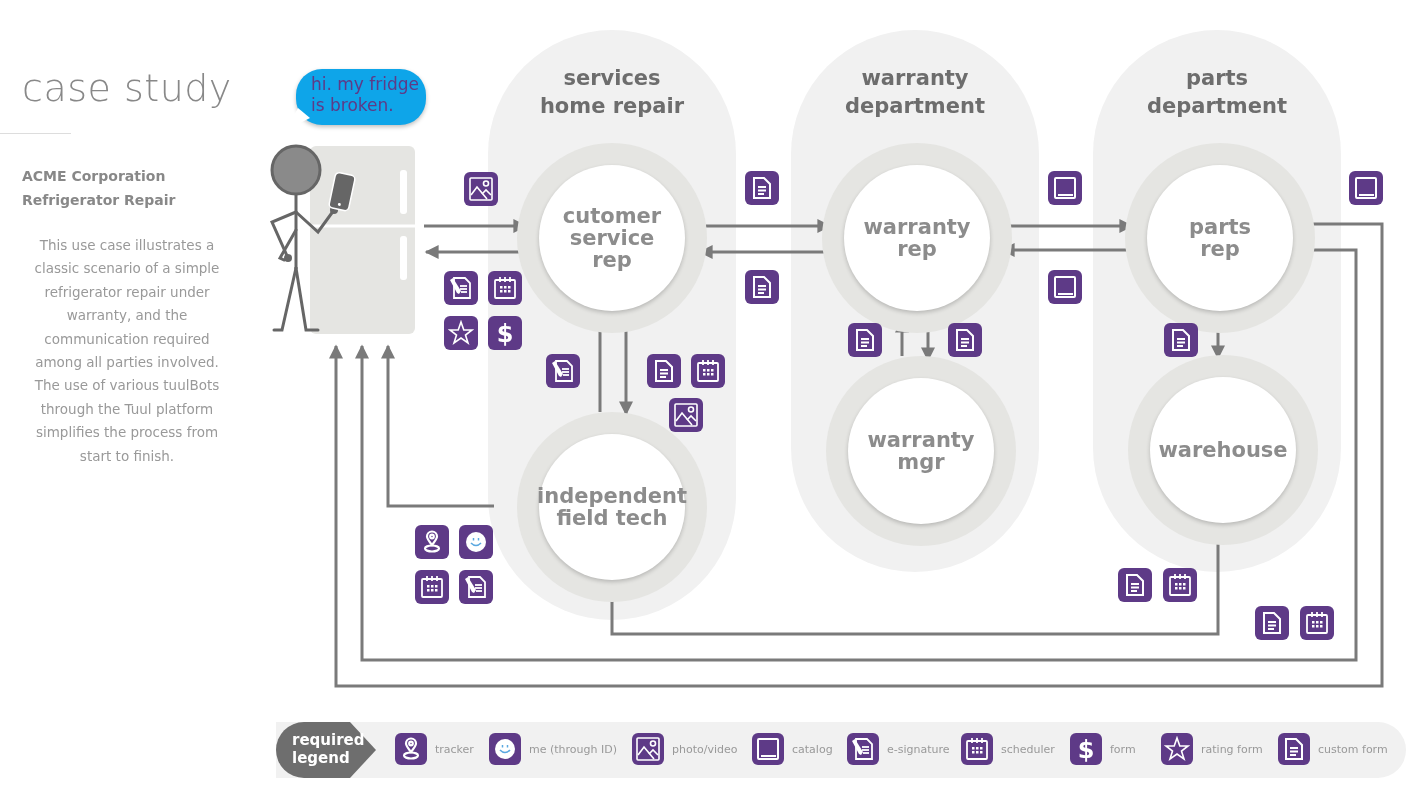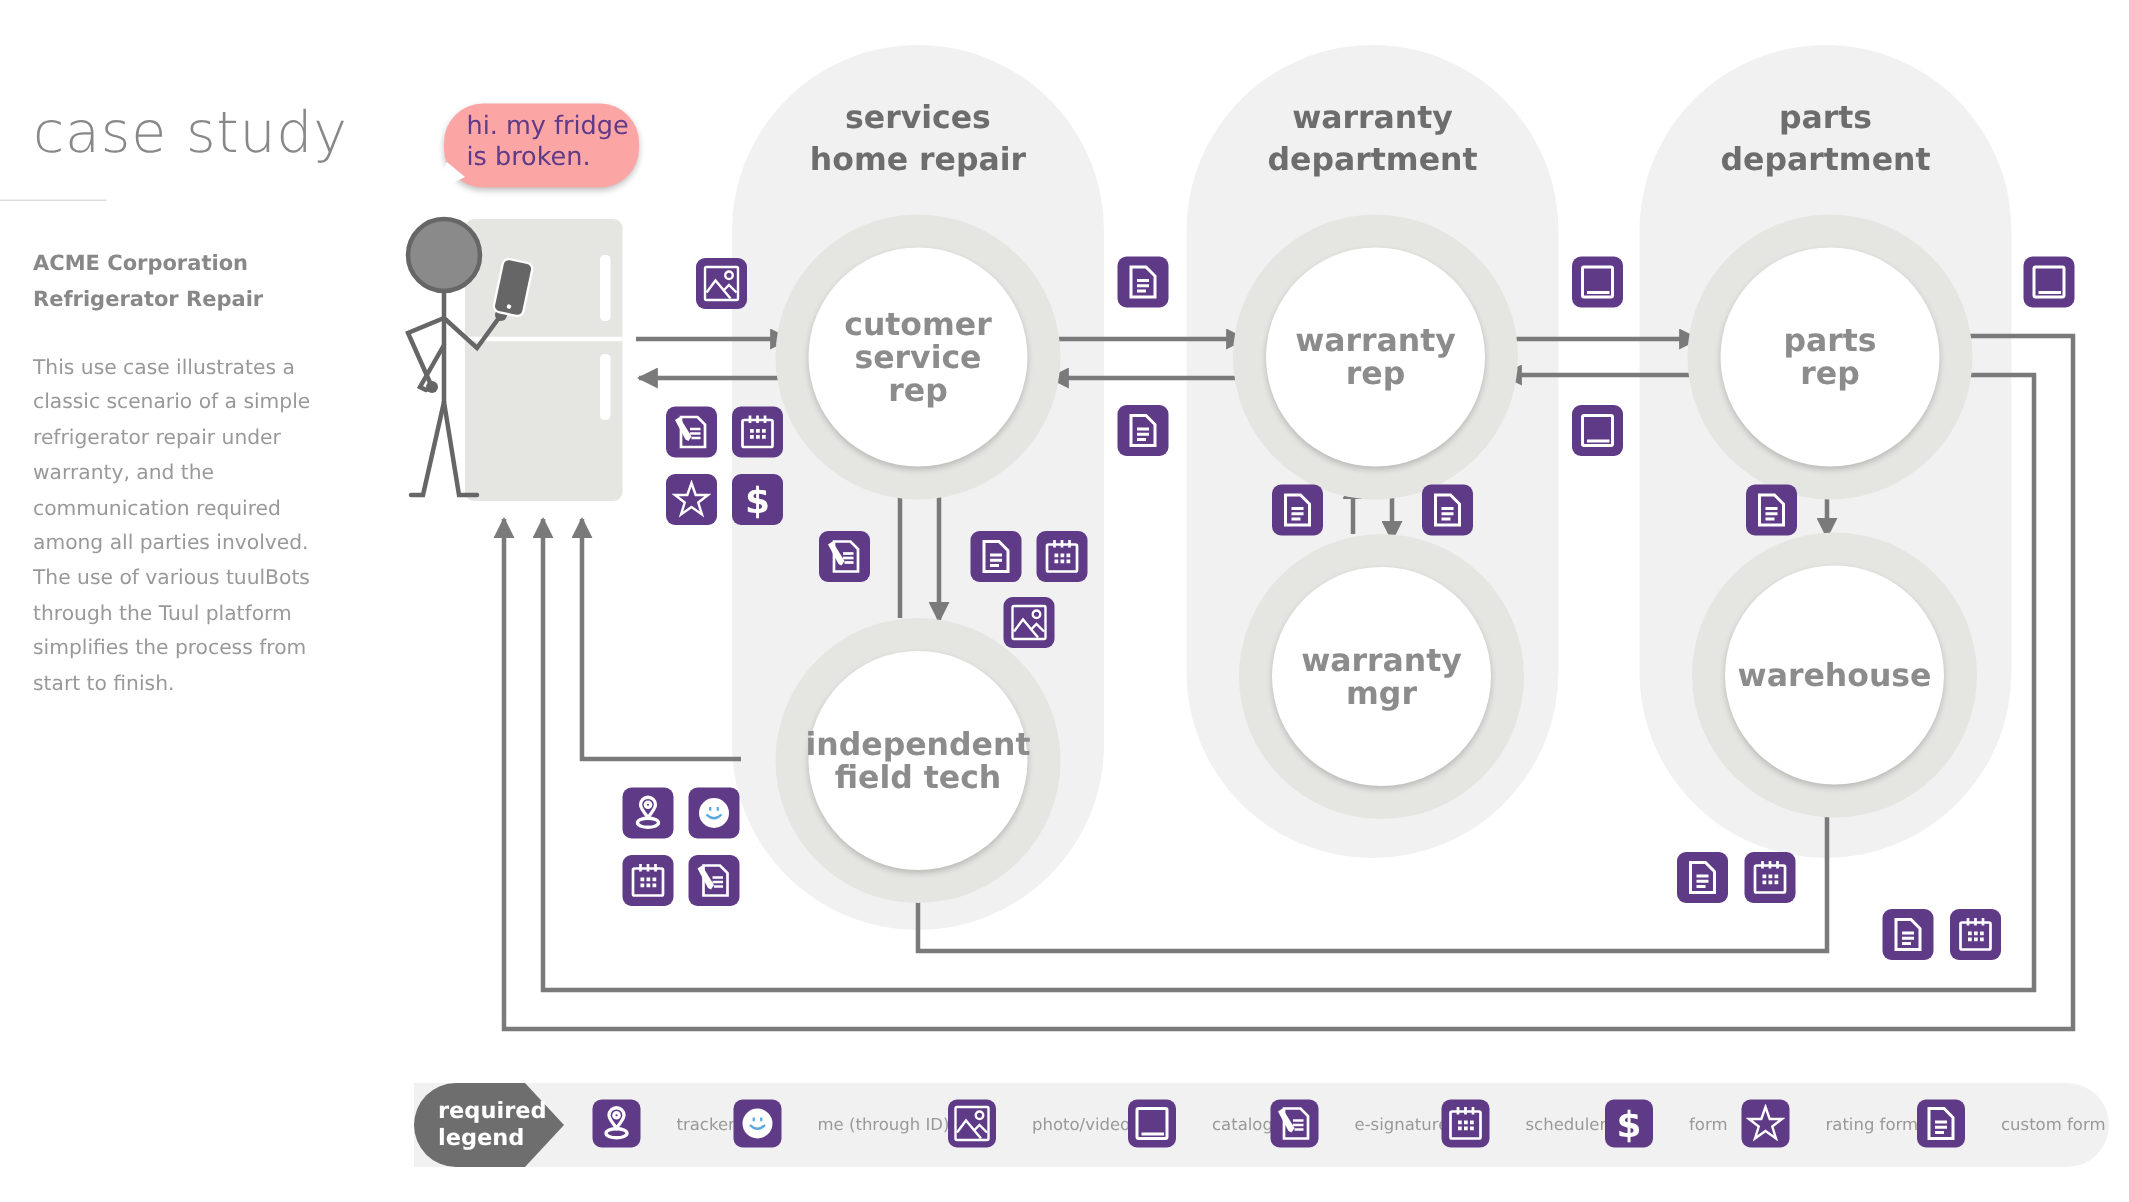--- a/index.html
+++ b/index.html
@@ -1,34 +1,34 @@
 <!DOCTYPE html>
 <html><head>
 <meta charset="utf-8">
 <style>
   html,body{margin:0;padding:0;background:#fff;}
   body{width:1419px;height:801px;position:relative;overflow:hidden;font-family:"DejaVu Sans",sans-serif;}
   .abs{position:absolute;}
   .title{left:22px;top:66px;font-size:38px;color:#888;font-weight:300;letter-spacing:0.5px;font-family:"DejaVu Sans",sans-serif;}
   .rule{left:0;top:133px;width:71px;height:1px;background:#ddd;}
   .sub{left:22px;top:164px;font-size:14px;line-height:24px;color:#888;font-weight:bold;width:220px;}
-  .desc{left:22px;top:234px;font-size:13.5px;line-height:23.4px;color:#999;width:210px;}
-  .bubble{left:296px;top:69px;width:130px;height:56px;background:#fca5a5;border-radius:26px;box-shadow:0 2px 4px rgba(0,0,0,0.25);color:#5e3a87;font-size:17px;line-height:21px;padding:5px 0 0 15px;box-sizing:border-box;}
+  .desc{left:22px;top:234px;font-size:13.5px;line-height:23.4px;color:#999;width:210px;text-align:center;}
+  .bubble{left:296px;top:69px;width:130px;height:56px;background:#0ea5e9;border-radius:26px;box-shadow:0 2px 4px rgba(0,0,0,0.25);color:#5e3a87;font-size:17px;line-height:21px;padding:5px 0 0 15px;box-sizing:border-box;}
   .col{background:#f1f1f1;}
   .col-h{font-size:21px;font-weight:bold;color:#6d6d6d;text-align:center;line-height:28px;}
   .ring{width:190px;height:190px;border-radius:50%;background:#e5e5e2;}
   .node{width:146px;height:146px;border-radius:50%;background:#fff;box-shadow:0 2px 4px rgba(0,0,0,0.2);display:flex;align-items:center;justify-content:center;text-align:center;color:#8c8c8c;font-weight:bold;font-size:21px;line-height:22px;}
   .ico{width:34px;height:34px;border-radius:6px;background:#5e3a87;display:flex;align-items:center;justify-content:center;}
   .ico svg{width:26px;height:26px;}
   .legend{left:276px;top:722px;width:1130px;height:56px;background:#f1f1f1;border-radius:0 28px 28px 0;}
   .legend-tag{left:276px;top:722px;width:100px;height:56px;}
   .legend-tag span{position:absolute;left:16px;top:9px;color:#fff;font-weight:bold;font-size:15px;line-height:18px;}
   .leg-item{display:flex;align-items:center;position:absolute;top:733px;}
   .leg-item .ico{width:32px;height:32px;}
-  .leg-item .lbl{font-size:11px;color:#999;margin-left:24px;}
+  .leg-item .lbl{font-size:11px;color:#999;margin-left:8px;}
 </style>
 </head>
 <body>
 
 <div class="abs title">case study</div>
 <div class="abs rule"></div>
 <div class="abs sub">
   <div>ACME Corporation</div>
   <div>Refrigerator Repair</div>
 </div>

